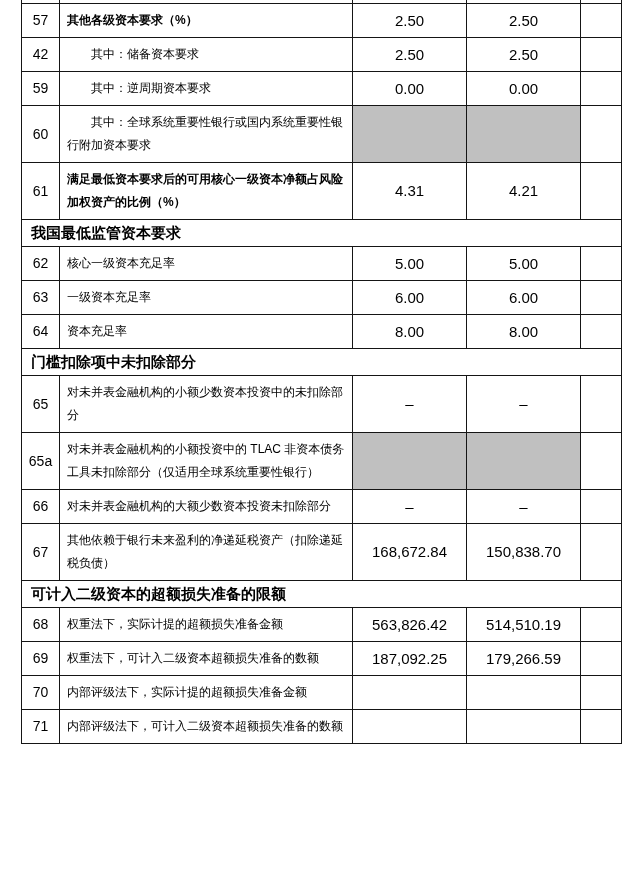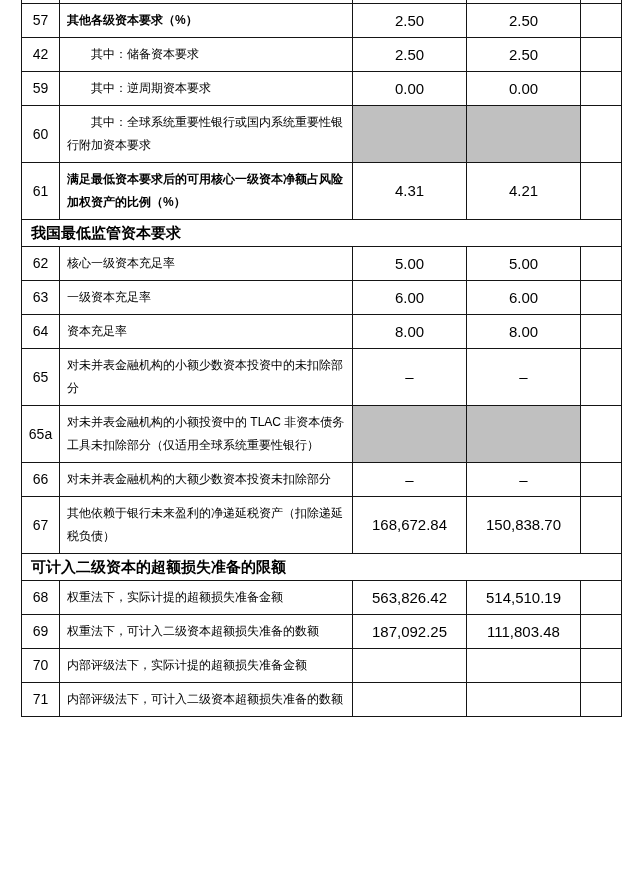--- a/index.html
+++ b/index.html
@@ -136,20 +136,23 @@
           <td class="value-cell">6.00</td>
           <td class="note-cell"></td>
         </tr>
         <tr class="item-row">
           <td class="num-cell">64</td>
           <td class="label-cell">资本充足率</td>
           <td class="value-cell">8.00</td>
           <td class="value-cell">8.00</td>
           <td class="note-cell"></td>
         </tr>
+        <tr class="section-row">
+          <td colspan="5" class="section-cell">门槛扣除项中未扣除部分</td>
+        </tr>
         <tr class="item-row">
           <td class="num-cell">65</td>
           <td class="label-cell">对未并表金融机构的小额少数资本投资中的未扣除部分</td>
           <td class="value-cell">–</td>
           <td class="value-cell">–</td>
           <td class="note-cell"></td>
         </tr>
         <tr class="item-row">
           <td class="num-cell">65a</td>
           <td class="label-cell">对未并表金融机构的小额投资中的 TLAC 非资本债务工具未扣除部分（仅适用全球系统重要性银行）</td>
@@ -178,21 +181,21 @@
           <td class="num-cell">68</td>
           <td class="label-cell">权重法下，实际计提的超额损失准备金额</td>
           <td class="value-cell">563,826.42</td>
           <td class="value-cell">514,510.19</td>
           <td class="note-cell"></td>
         </tr>
         <tr class="item-row">
           <td class="num-cell">69</td>
           <td class="label-cell">权重法下，可计入二级资本超额损失准备的数额</td>
           <td class="value-cell">187,092.25</td>
-          <td class="value-cell">111,803.48</td>
+          <td class="value-cell">179,266.59</td>
           <td class="note-cell"></td>
         </tr>
         <tr class="item-row">
           <td class="num-cell">70</td>
           <td class="label-cell">内部评级法下，实际计提的超额损失准备金额</td>
           <td class="value-cell"></td>
           <td class="value-cell"></td>
           <td class="note-cell"></td>
         </tr>
         <tr class="item-row">

